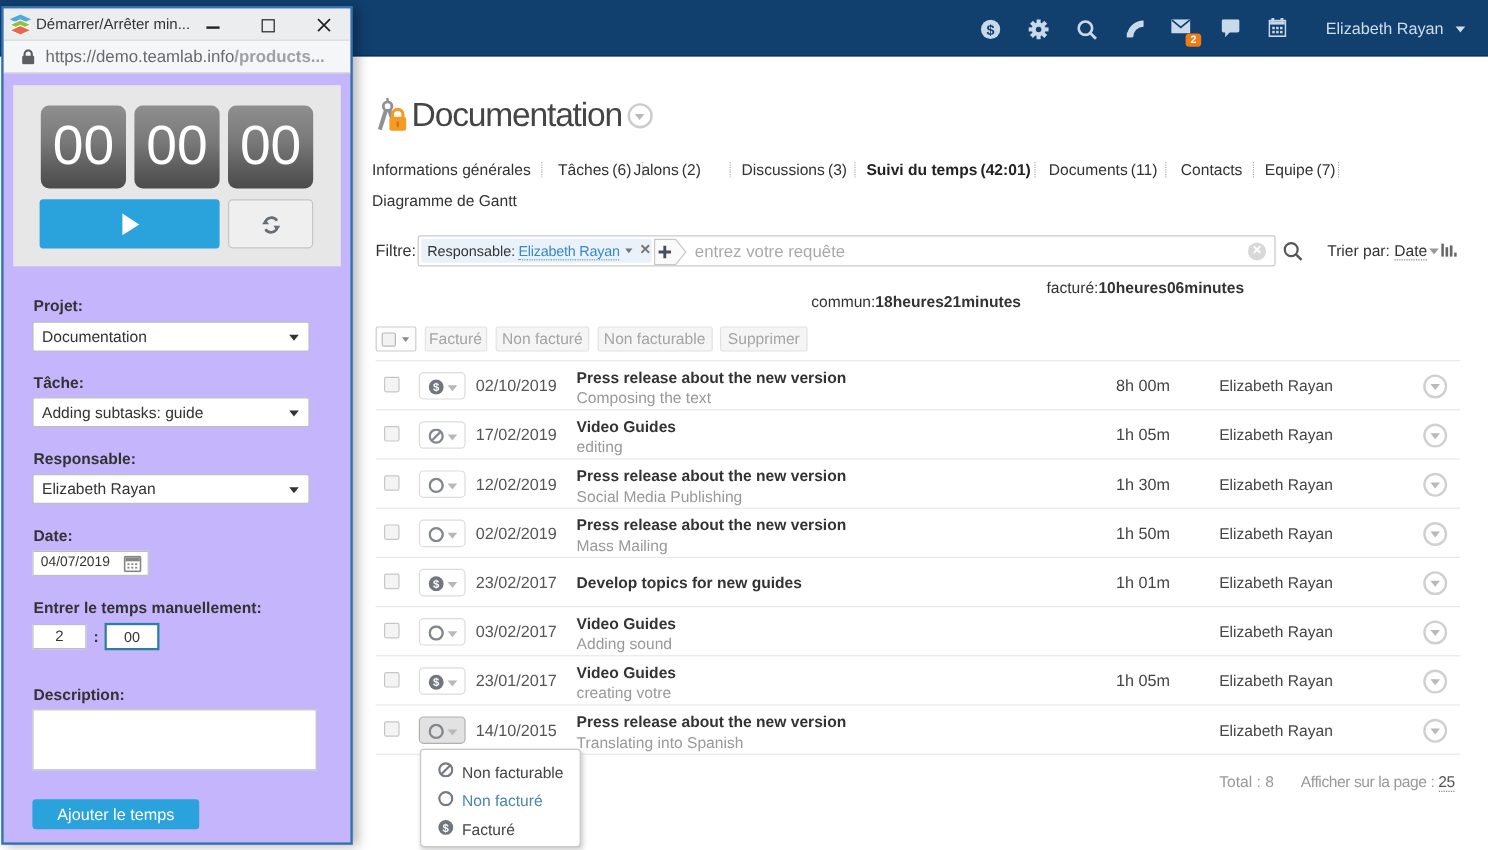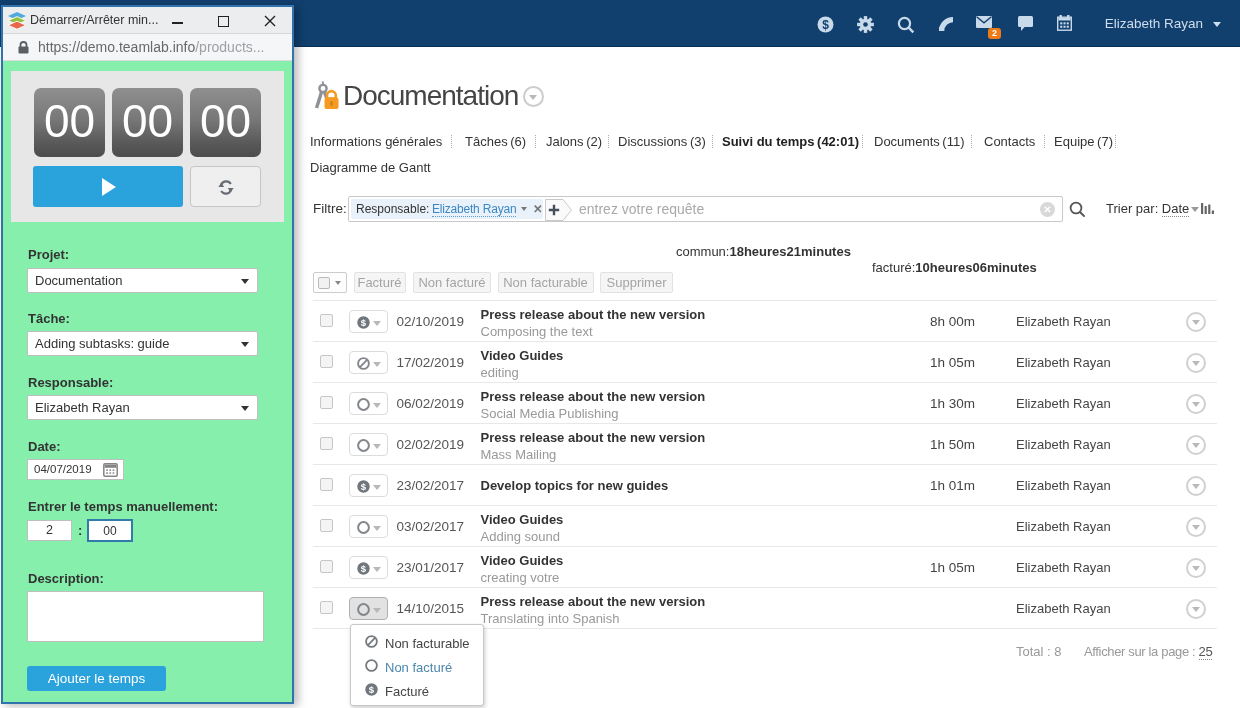--- a/index.html
+++ b/index.html
@@ -50,28 +50,28 @@
 
 #menu { position:absolute; left:350px; top:624px; width:134px; height:82px;
   background:#fff; border:1px solid #c8c8c8; border-radius:3px;
   box-shadow:1px 2px 4px rgba(0,0,0,.2); z-index:5; }
 #menu .mi { position:absolute; left:13px; font-size:13px; color:#444; }
 #menu svg { position:absolute; left:14px; }
 
 #win { position:absolute; left:1px; top:5px; width:292.5px; height:698.5px;
   background:#3173ad; padding:2px; z-index:10;
   box-shadow:4px 2px 9px rgba(0,0,0,.28); }
-#winc { position:relative; width:288.5px; height:694.5px; background:#86efac; overflow:hidden; }
+#winc { position:relative; width:288.5px; height:694.5px; background:#c4b5fd; overflow:hidden; }
 #tbar { position:absolute; left:0; top:0; width:289px; height:27px;
   background:#ecedef; border-bottom:1px solid #d8d8d8; }
 #tbar .ttl { position:absolute; left:27px; top:0; line-height:26px; font-size:12.5px; color:#333; }
 #ubar { position:absolute; left:0; top:27px; width:289px; height:27px;
   background:#f5f6f7; border-bottom:1px solid #dcdcdc; }
 #url { position:absolute; left:35px; top:0; line-height:26px; font-size:14px; color:#67696c; }
-#url span { color:#9da0a5; }
+#url span { color:#9da0a5;font-weight:bold; }
 #panel { position:absolute; left:8px; top:64px; width:273px; height:151px; background:#e7e7e7; }
 .digit { position:absolute; top:81px; width:71px; height:69px; border-radius:7px;
   background:linear-gradient(180deg,#8f8f8f 0%,#787878 45%,#595959 80%,#4c4c4c 100%);
   color:#fff; font-size:46px; text-align:center; line-height:67px; }
 #play { position:absolute; left:30px; top:159px; width:150px; height:41px;
   background:#2aa2dc; border-radius:3px; }
 #play::after { content:""; position:absolute; left:69px; top:12px; width:0; height:0;
   border:9px solid transparent; border-left:14px solid #fff; }
 #refresh { position:absolute; left:187px; top:159px; width:71px; height:41px;
   background:#efefef; border:1px solid #c5c5c5; border-radius:4px; }
@@ -113,21 +113,21 @@
   </svg>
   <div class="t" style="left:343px;top:80px;font-size:28px;letter-spacing:-1px;color:#454545;">Documentation</div>
   <div class="abs" style="left:523px;top:86px;width:21px;height:21px;border:2px solid #ccc;border-radius:50%;">
     <div class="abs" style="left:4px;top:6.5px;width:0;height:0;border:4.5px solid transparent;border-top:5.5px solid #b9b9b9;"></div>
   </div>
 
   <div class="tab" style="left:310px">Informations générales</div>
     <div class="tsep" style="left:451px"></div>
   <div class="tab" style="left:465px">Tâches (6)</div>
     <div class="tsep" style="left:535px"></div>
-  <div class="tab" style="left:546px">Jalons (2)</div>
+  <div class="tab" style="left:528px">Jalons (2)</div>
     <div class="tsep" style="left:608px"></div>
   <div class="tab" style="left:618px">Discussions (3)</div>
     <div class="tsep" style="left:712px"></div>
   <div class="tab" style="left:722px;font-weight:bold;color:#222">Suivi du temps (42:01)</div>
     <div class="tsep" style="left:862px"></div>
   <div class="tab" style="left:874px">Documents (11)</div>
     <div class="tsep" style="left:971px"></div>
   <div class="tab" style="left:984px">Contacts</div>
     <div class="tsep" style="left:1044px"></div>
   <div class="tab" style="left:1054px">Equipe (7)</div>
@@ -158,21 +158,21 @@
   <svg class="abs" style="left:1201px;top:201px" width="13" height="13" viewBox="0 0 13 13">
     <g fill="#666">
       <rect x="0" y="2" width="2.2" height="11"></rect>
       <rect x="3.6" y="5" width="2.2" height="8"></rect>
       <rect x="7.2" y="3.5" width="2.2" height="9.5"></rect>
       <rect x="10.8" y="9.5" width="2.2" height="3.5"></rect>
     </g>
   </svg>
 
   <div class="t" style="left:676px;top:244px;font-size:13px;color:#333;">commun:<b>18heures21minutes</b></div>
-  <div class="t" style="left:872px;top:260px;font-size:13px;color:#333;">facturé:<b>10heures06minutes</b></div>
+  <div class="t" style="left:872px;top:232px;font-size:13px;color:#333;">facturé:<b>10heures06minutes</b></div>
 
   <div class="gbtn" style="left:313px;width:34px;background:#fdfdfd;border-color:#ccc;">
     <div class="abs" style="left:4px;top:3.5px;width:12px;height:12px;border:1px solid #b9b9b9;background:#f2f2f2;border-radius:2px;"></div>
     <div class="abs" style="left:21px;top:8px;width:0;height:0;border:3.5px solid transparent;border-top:4.5px solid #888;"></div>
   </div>
   <div class="gbtn" style="left:353.5px;width:52px;">Facturé</div>
   <div class="gbtn" style="left:413px;width:78px;">Non facturé</div>
   <div class="gbtn" style="left:497.5px;width:96px;">Non facturable</div>
   <div class="gbtn" style="left:600px;width:73px;">Supprimer</div>
 
@@ -209,21 +209,21 @@
     <div class="mcirc"></div>
   </div>
   <div class="row" style="top:382px">
     <div class="cb"></div>
     <div class="stbtn">
         <svg width="13" height="13" viewBox="0 0 13 13">
           <circle cx="6.5" cy="6.5" r="5.4" fill="none" stroke="#82878d" stroke-width="2"></circle>
         </svg>
         <div class="car"></div>
       </div>
-    <div class="date">06/02/2019</div>
+    <div class="date">12/02/2019</div>
     <div class="tit">Press release about the new version</div>
     <div class="sub">Social Media Publishing</div>
     <div class="tim">1h 30m</div>
     <div class="nam">Elizabeth Rayan</div>
     <div class="mcirc"></div>
   </div>
   <div class="row" style="top:423px">
     <div class="cb"></div>
     <div class="stbtn">
         <svg width="13" height="13" viewBox="0 0 13 13">

